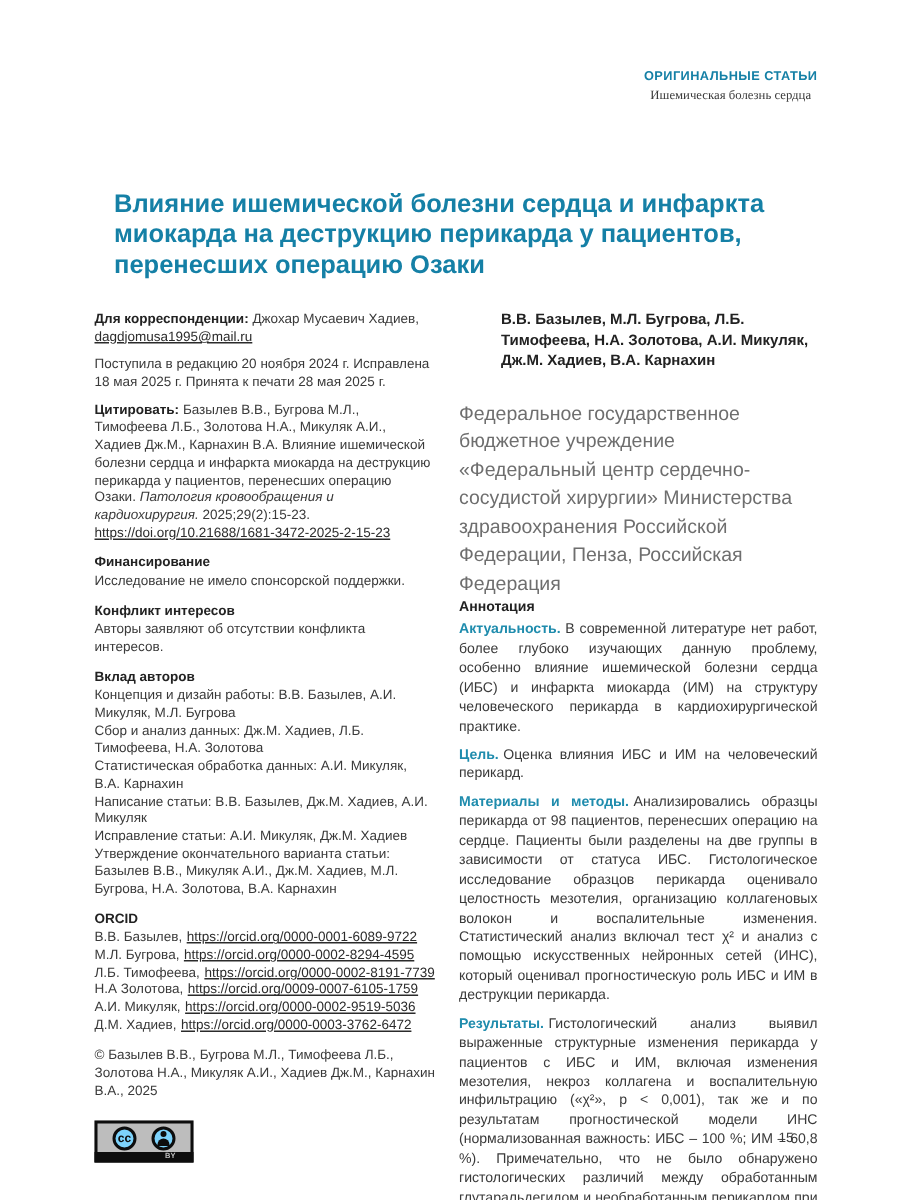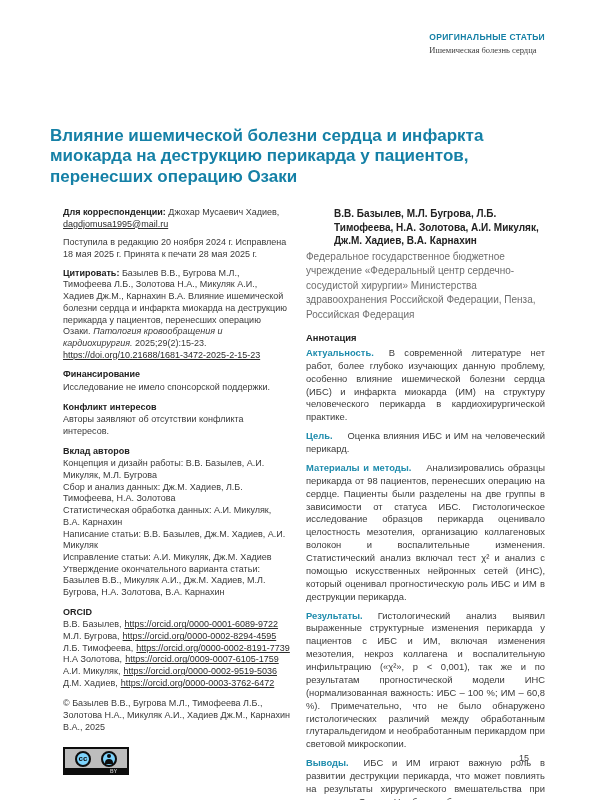--- a/index.html
+++ b/index.html
@@ -6,30 +6,30 @@
   html,body { background:#ffffff; }
   body {
     width:601px; height:800px; position:relative; overflow:hidden;
     font-family:"Liberation Sans","DejaVu Sans",sans-serif;
     color:#3a3a3a;
     -webkit-font-smoothing:antialiased;
   }
 
   
   .page-header {
-    position:absolute; top:32px; right:56px; text-align:left;
+    position:absolute; top:45px; right:56px; text-align:center;
   }
   .header-category {
     color:#1580a6; font-weight:bold; font-size:8.5px; letter-spacing:.3px;
   }
   .header-topic { font-size:8.5px; color:#3a3a3a; margin-top:3px;font-family:Liberation Serif, serif; }
 
   
   .article-title {
-    position:absolute; left:50px; top:126px; width:472px;
+    position:absolute; left:76px; top:126px; width:472px;
     font-size:17px; font-weight:bold; color:#1580a6; line-height:1.2;
   }
 
   
   .columns {
     position:absolute; left:63px; top:207px; width:482px;
     display:flex; gap:16px;
   }
   .col-left  { width:227px; font-size:9px; line-height:1.3; }
   .col-right { width:239px; font-size:9.4px; line-height:1.37; text-align:justify; }
@@ -61,24 +61,24 @@
   .cc-bottom {
     position:absolute; left:-2px; right:-2px; bottom:-2px; height:7px; background:#0d0d0d;
     display:flex; justify-content:flex-end;
   }
   .cc-by-label {
     color:#bdbdbd; font-size:5px; font-weight:bold; line-height:7px; margin-right:12px;
   }
 
   
   .authors-line { font-weight:bold; color:#222; font-size:10px; line-height:1.35; text-align:left;margin-left:28px; }
-  .affiliation { color:#6e6e6e; font-size:10px; line-height:1.45; margin-top:2px; text-align:left; }
-  .abstract-heading { font-weight:bold; color:#222; margin-top:10px; margin-bottom:2px; text-align:left; }
+  .affiliation { color:#6e6e6e; font-size:13px; line-height:1.45; margin-top:19px; text-align:left; }
+  .abstract-heading { font-weight:bold; color:#222; margin-bottom:2px; text-align:left; }
   .abstract-para { margin-bottom:6px; }
-  .lead { font-weight:bold; color:#1f8cad; padding-right:15px; }
+  .lead { font-weight:bold; color:#1f8cad; padding-right:3px; }
 
   .page-number {
     position:absolute; right:72px; bottom:37px; font-size:9px; color:#3a3a3a;
   }
 </style>
 </head>
 <body>
 
 <div class="page-header">
   <div class="header-category">ОРИГИНАЛЬНЫЕ СТАТЬИ</div>

